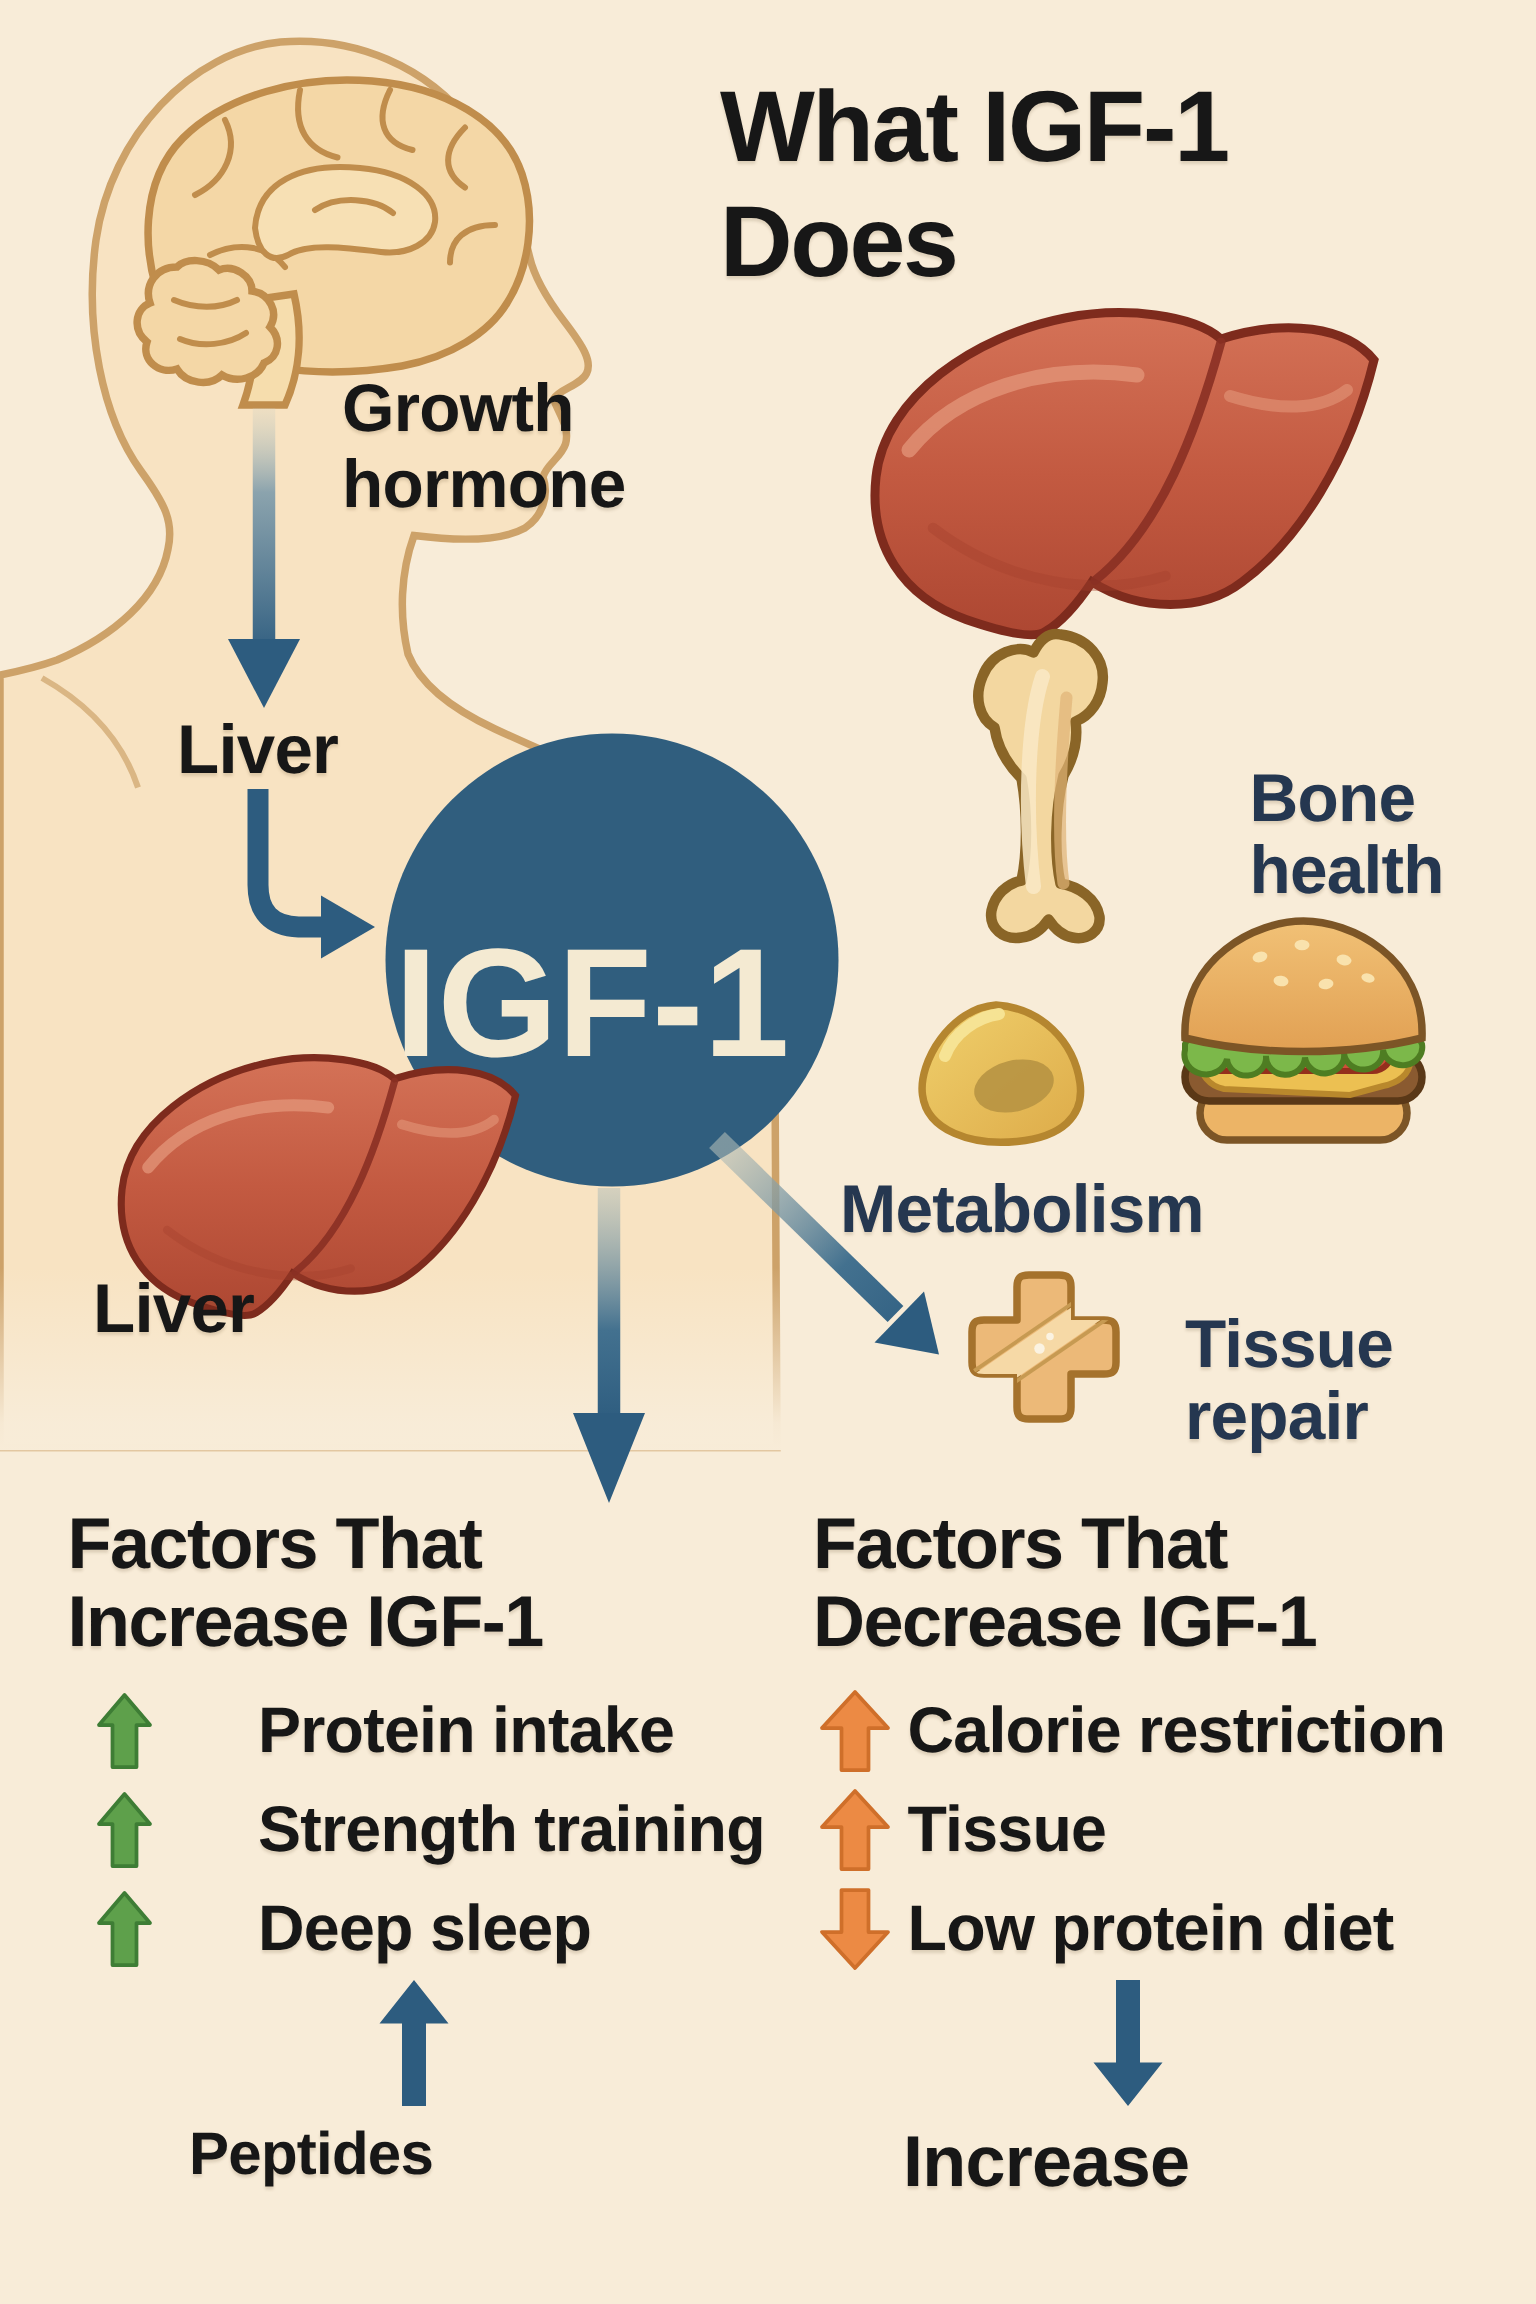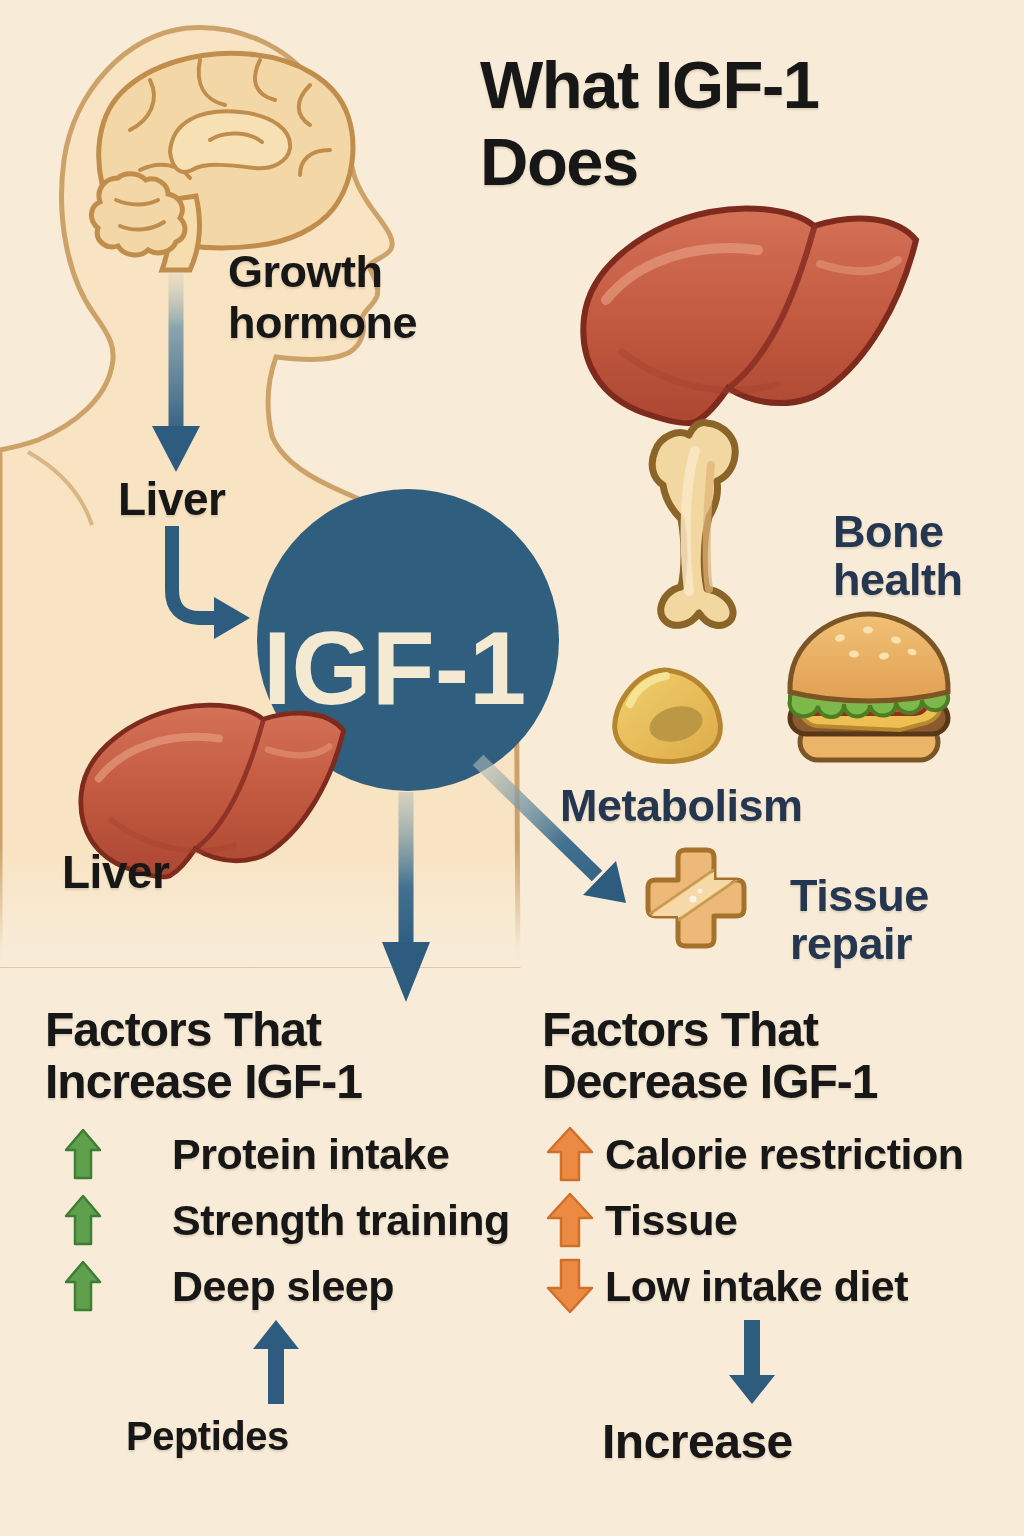--- a/index.html
+++ b/index.html
@@ -252,17 +252,17 @@
     <div>Factors That</div>
     <div>Decrease IGF-1</div>
   </div>
 
   <div class="txt item l row1">Protein intake</div>
   <div class="txt item l row2">Strength training</div>
   <div class="txt item l row3">Deep sleep</div>
 
   <div class="txt item r row1">Calorie restriction</div>
   <div class="txt item r row2">Tissue</div>
-  <div class="txt item r row3">Low intake diet</div>
+  <div class="txt item r row3">Low protein diet</div>
 
   <div class="txt peptides center">Peptides</div>
   <div class="txt lifestyle center">Increase</div>
 </div>
 
 </body></html>

